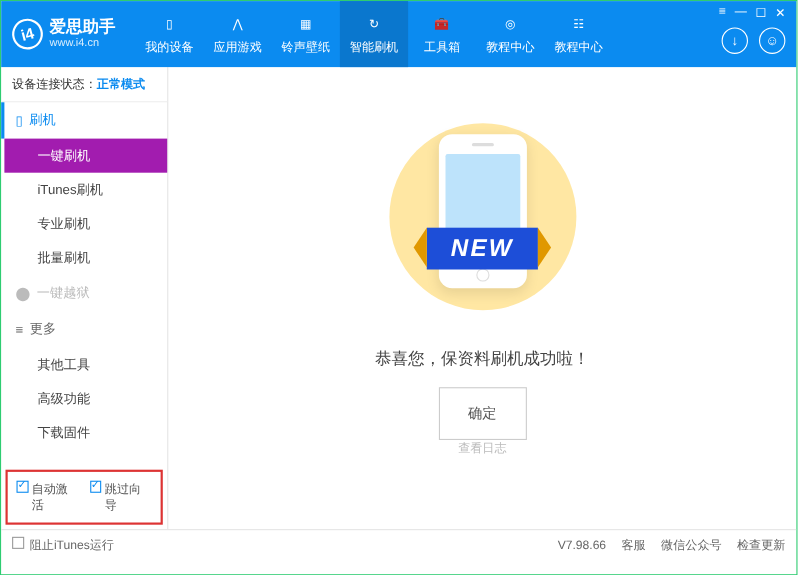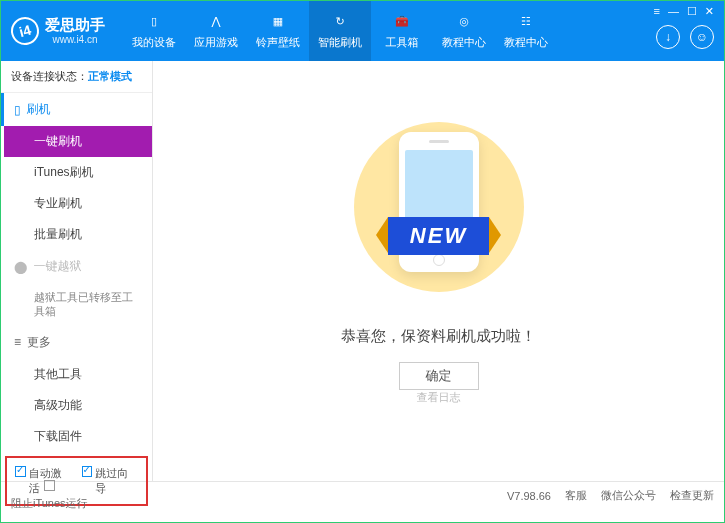--- a/index.html
+++ b/index.html
@@ -1,20 +1,20 @@
 <!DOCTYPE html>
 <html><head>
 <meta charset="utf-8">
 <style>
 * { margin: 0; padding: 0; box-sizing: border-box; }
 body { font-family: "Microsoft YaHei", Arial, sans-serif; font-size: 12px; color: #333; background: #fff; width: 725px; height: 523px; overflow: hidden; border: 1px solid #2ecc71; }
 .header { background: #0b8bf0; height: 60px; display: flex; align-items: center; padding: 0 10px; color: #fff; position: relative; }
 .logo { display: flex; align-items: center; gap: 6px; }
 .logo-icon { width: 28px; height: 28px; border: 2px solid #fff; border-radius: 50%; display: flex; align-items: center; justify-content: center; font-weight: bold; font-size: 14px; transform: rotate(-15deg); }
-.logo-text { display: flex; flex-direction: column; line-height: 1.2; text-align: center; }
+.logo-text { display: flex; flex-direction: column; line-height: 1.2; }
 .logo-title { font-size: 15px; font-weight: bold; }
 .logo-sub { font-size: 10px; opacity: 0.85; }
 .nav { display: flex; margin-left: 18px; }
 .nav-item { display: flex; flex-direction: column; align-items: center; justify-content: center; width: 62px; height: 60px; font-size: 11px; cursor: pointer; gap: 4px; }
 .nav-item.active { background: #0a77ce; }
 .nav-icon { width: 18px; height: 18px; display: flex; align-items: center; justify-content: center; }
 .header-right { position: absolute; right: 10px; top: 0; height: 60px; display: flex; flex-direction: column; align-items: flex-end; justify-content: space-between; padding: 4px 0; }
 .win-controls { display: flex; gap: 8px; font-size: 11px; }
 .win-controls span { cursor: pointer; }
 .user-icons { display: flex; gap: 10px; align-items: center; padding-bottom: 8px; }
@@ -39,24 +39,24 @@
 .phone { position: absolute; width: 80px; height: 140px; background: #fff; border-radius: 12px; left: 70px; top: 15px; box-shadow: 0 4px 12px rgba(0,0,0,0.1); }
 .phone::before { content: ""; position: absolute; top: 8px; left: 50%; transform: translateX(-50%); width: 20px; height: 3px; background: #ddd; border-radius: 2px; }
 .phone::after { content: ""; position: absolute; bottom: 6px; left: 50%; transform: translateX(-50%); width: 10px; height: 10px; border: 1px solid #ddd; border-radius: 50%; }
 .phone-screen { position: absolute; top: 18px; left: 6px; right: 6px; bottom: 22px; background: #bde3fb; border-radius: 2px; }
 .banner { position: absolute; left: 0; right: 0; top: 100px; text-align: center; }
 .banner-txt { display: inline-block; background: #1d4ed8; color: #fff; font-weight: bold; font-size: 22px; padding: 6px 22px; font-style: italic; position: relative; letter-spacing: 2px; }
 .banner-txt::before, .banner-txt::after { content: ""; position: absolute; top: 0; width: 0; height: 0; border-top: 18px solid transparent; border-bottom: 18px solid transparent; }
 .banner-txt::before { left: -12px; border-right: 12px solid #e09800; }
 .banner-txt::after { right: -12px; border-left: 12px solid #e09800; }
 .msg { margin-top: 30px; font-size: 15px; color: #444; }
-.btn-ok { margin-top: 16px; padding: 4px 26px; border: 1px solid #ccc; background: #fff; cursor: pointer; font-size: 13px; color: #555; }
+.btn-ok { margin-top: 16px; padding: 14px 26px; border: 1px solid #ccc; background: #fff; cursor: pointer; font-size: 13px; color: #555; }
 .log-link { font-size: 11px; color: #bbb; cursor: pointer; }
 .footer { height: 28px; border-top: 1px solid #e5e5e5; display: flex; align-items: center; padding: 0 10px; font-size: 11px; color: #666; justify-content: space-between; }
-.footer-left { display: flex; align-items: center; gap: 5px; flex-direction: column; }
+.footer-left { display: flex; gap: 5px; }
 .sq { width: 11px; height: 11px; border: 1px solid #999; }
 .footer-right { display: flex; gap: 14px; align-items: center; }
 .footer-right span { cursor: pointer; }
 </style>
 </head>
 <body>
 
 <div class="header">
   <div class="logo">
     <div class="logo-icon">i4</div>
@@ -124,21 +124,20 @@
           <div class="sb-item">iTunes刷机</div>
           <div class="sb-item">专业刷机</div>
           <div class="sb-item">批量刷机</div>
         </div>
     </div>
     <div class="sb-section">
       <div class="sb-head" style="color:#bbb;">
         <span>⬤</span>
         <span>一键越狱</span>
       </div>
-      <div class="sb-item small">越狱工具已转移至工具箱</div>
     </div>
     <div class="sb-section">
       <div class="sb-head">
         <span>≡</span>
         <span>更多</span>
       </div>
       <div id="more-items">
           <div class="sb-item">其他工具</div>
           <div class="sb-item">高级功能</div>
           <div class="sb-item">下载固件</div>

